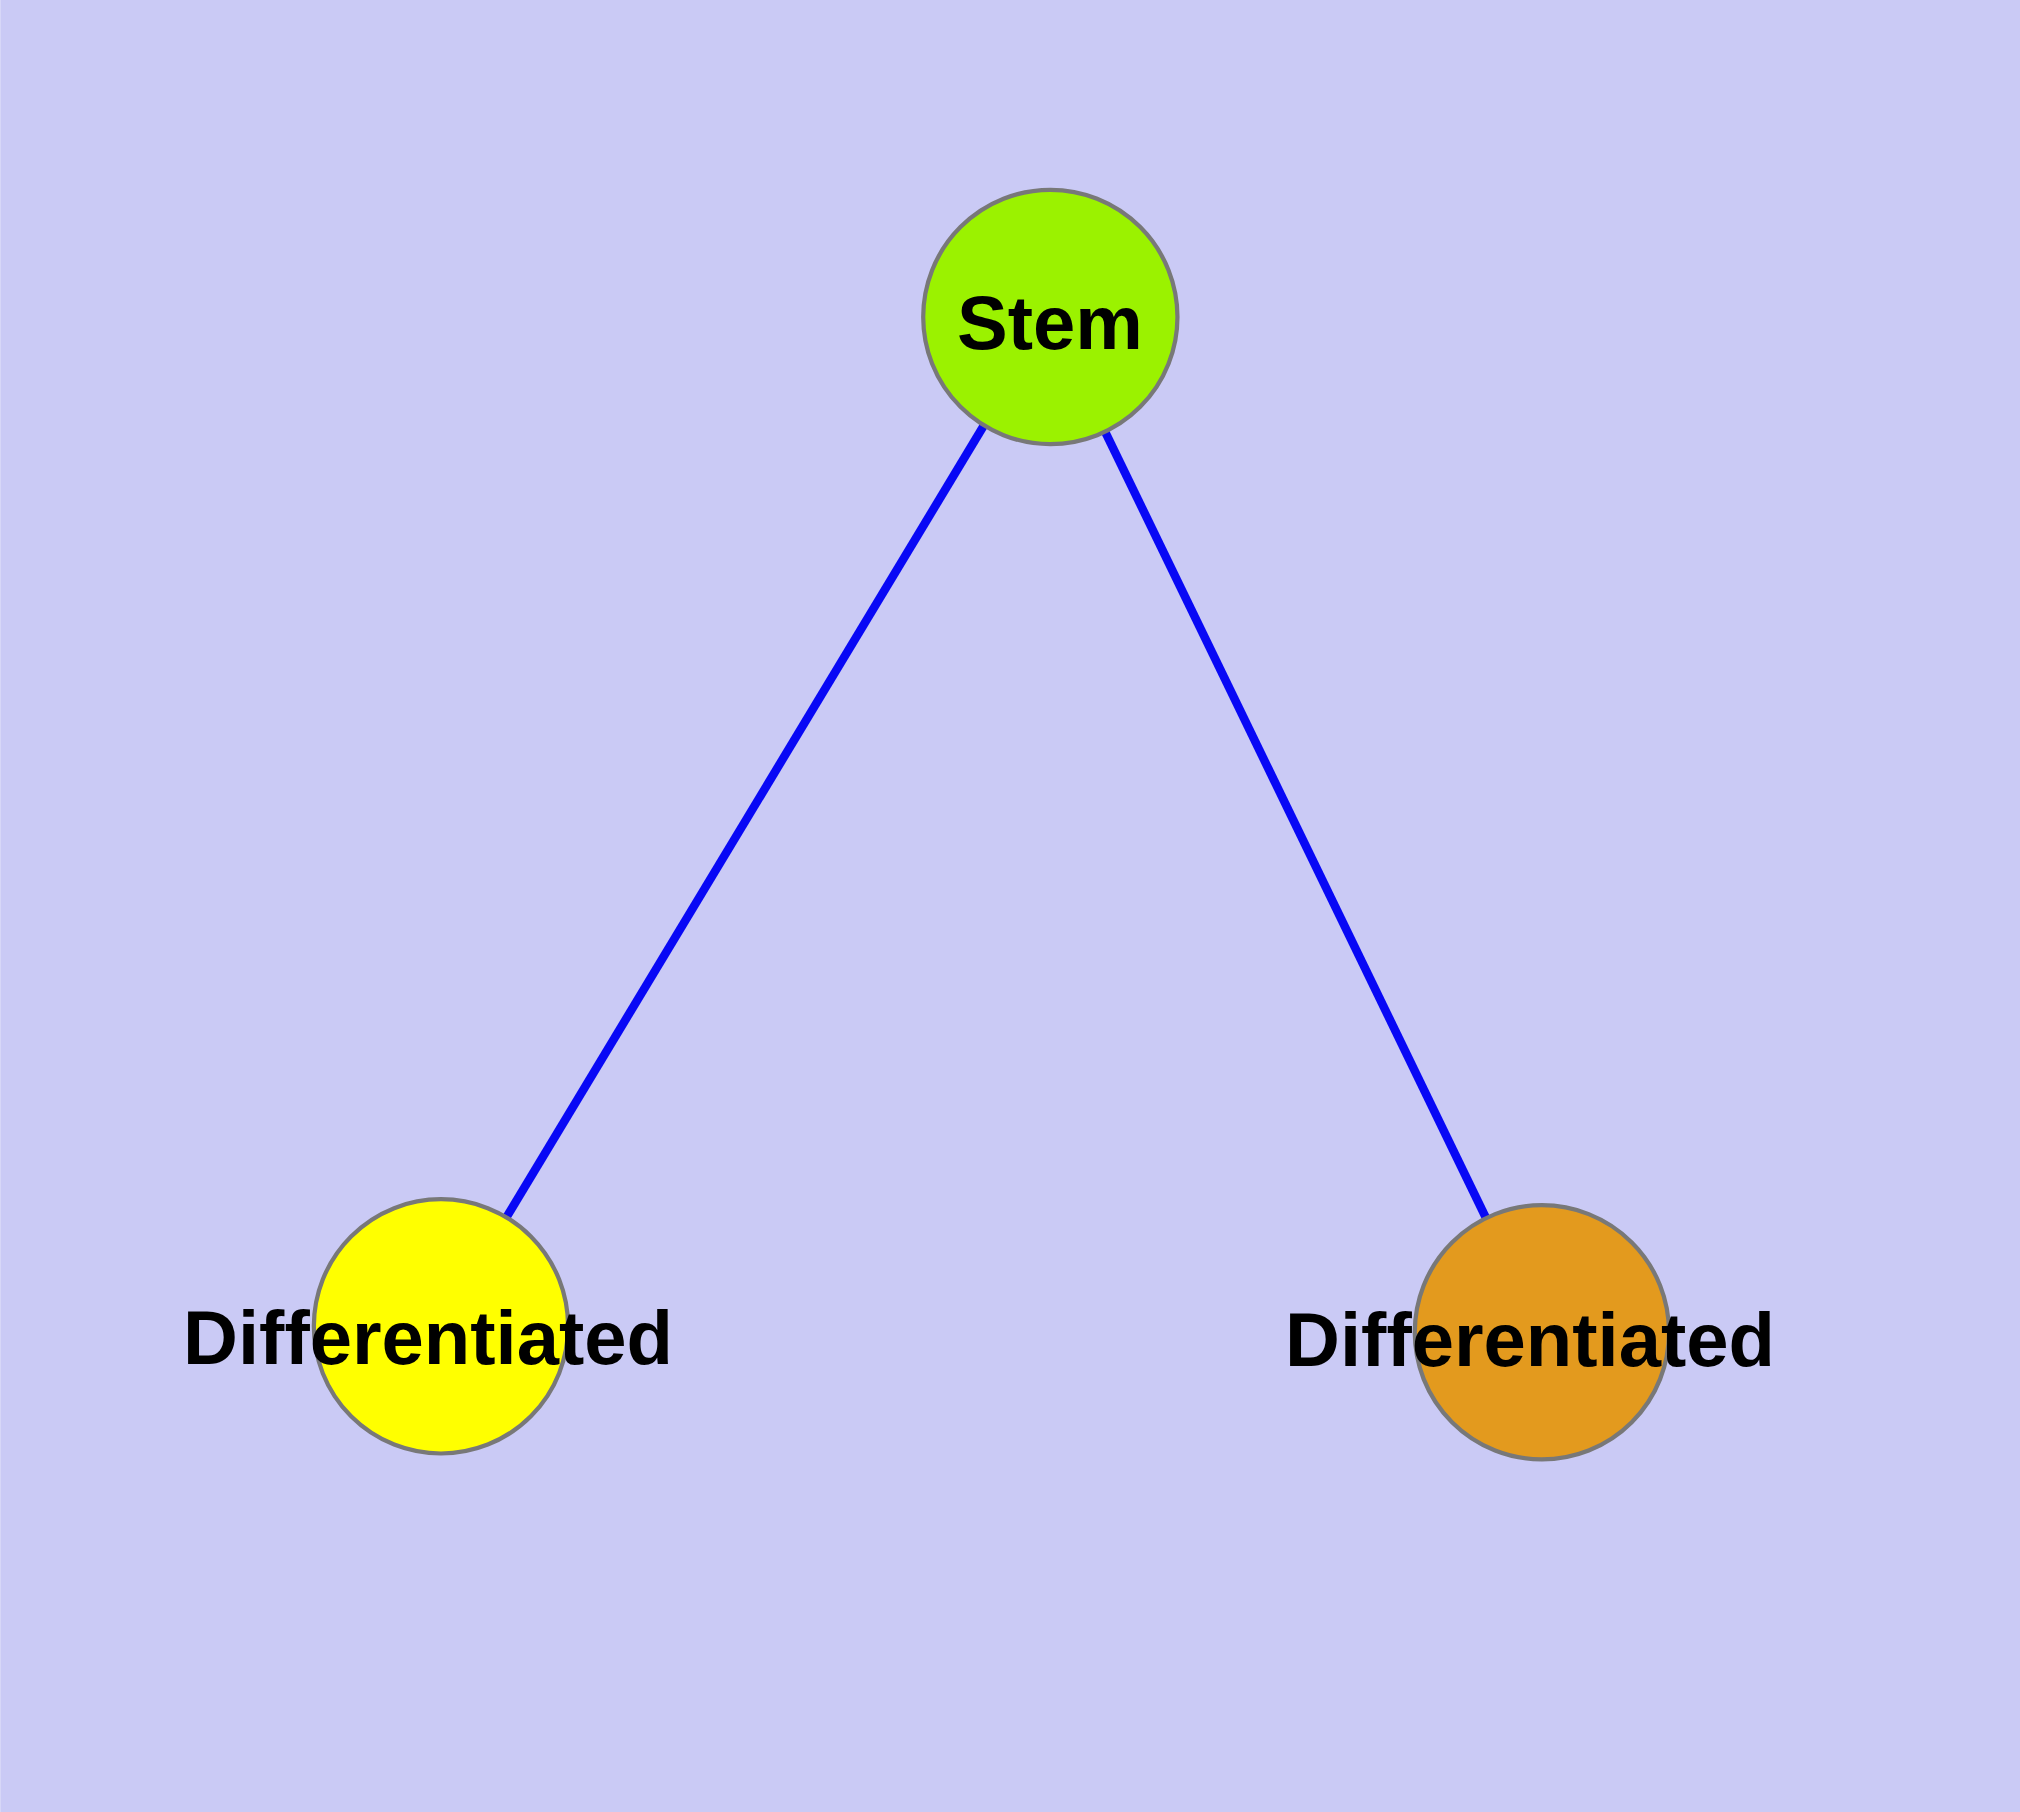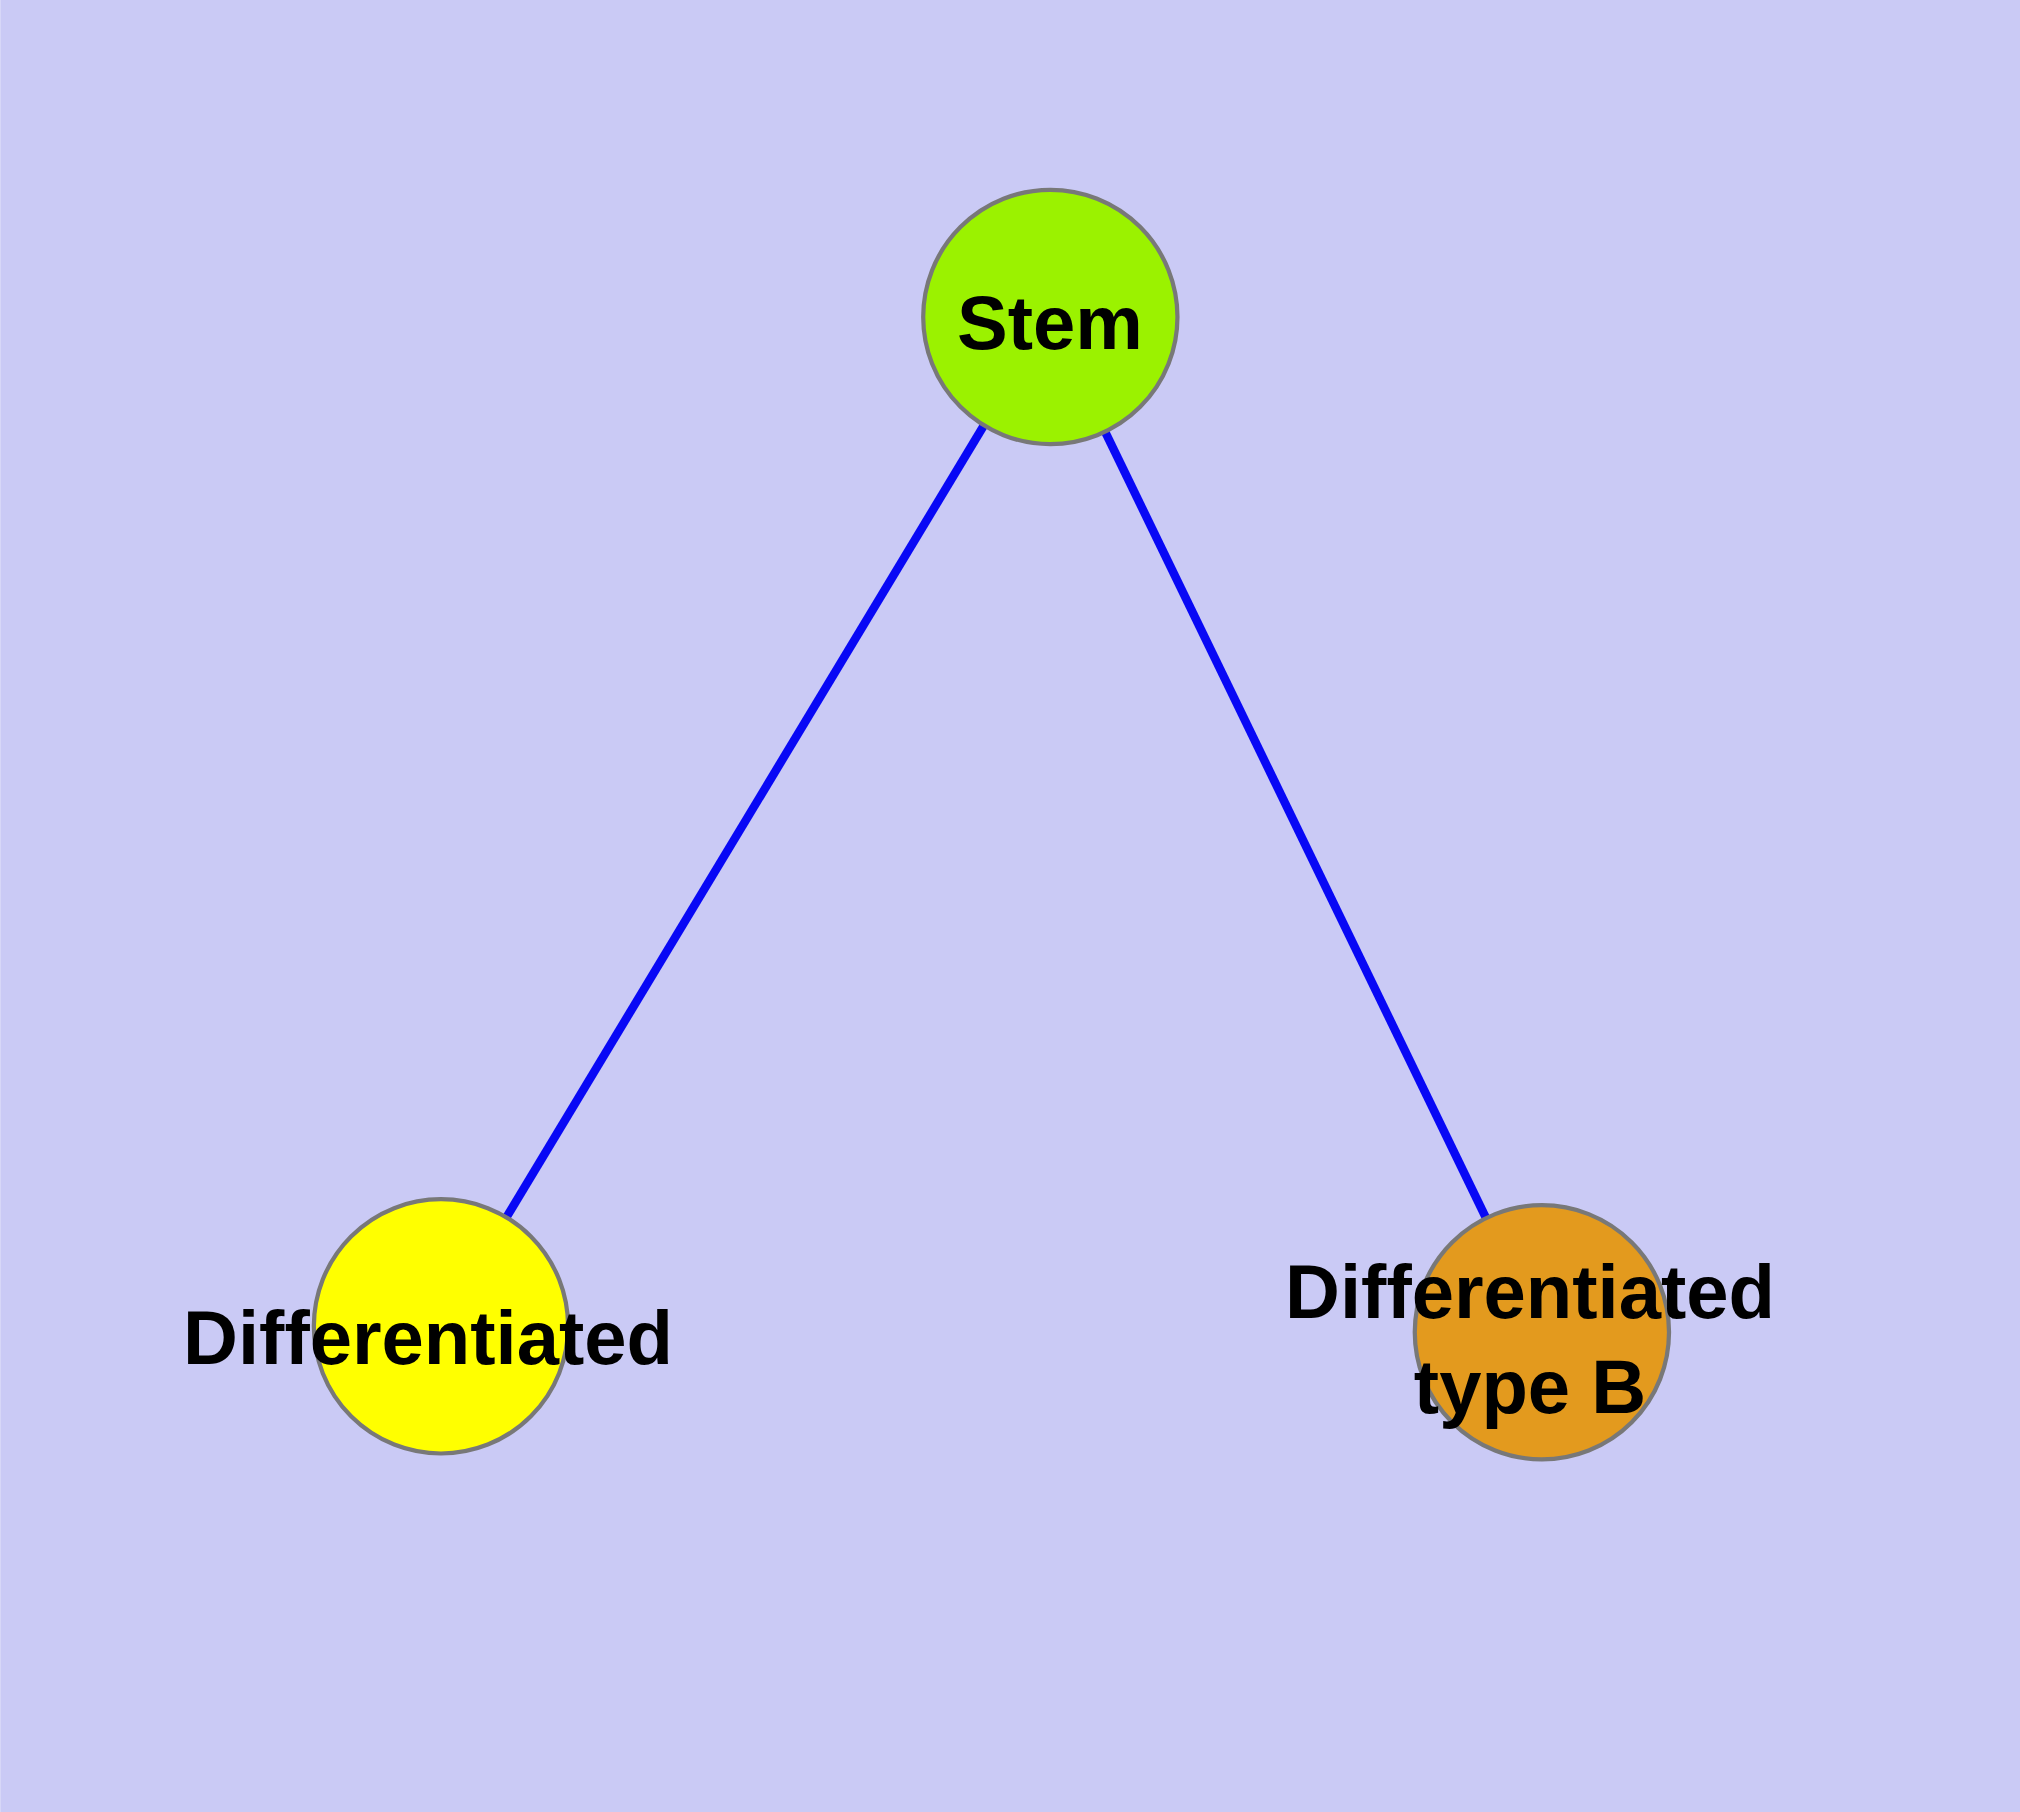--- a/index.html
+++ b/index.html
@@ -56,17 +56,16 @@
   <div class="node-label" style="left:1050px; top:322px;">
     <div>Stem</div>
   </div>
 
   <div class="node-label" style="left:428px; top:1337px;">
     <div>Differentiated</div>
   </div>
 
   <div class="node-label" style="left:1530px; top:1339px;">
     <div>Differentiated</div>
-    <div>type B</div>
   </div>
 
 </div>
 
 
 </body></html>

